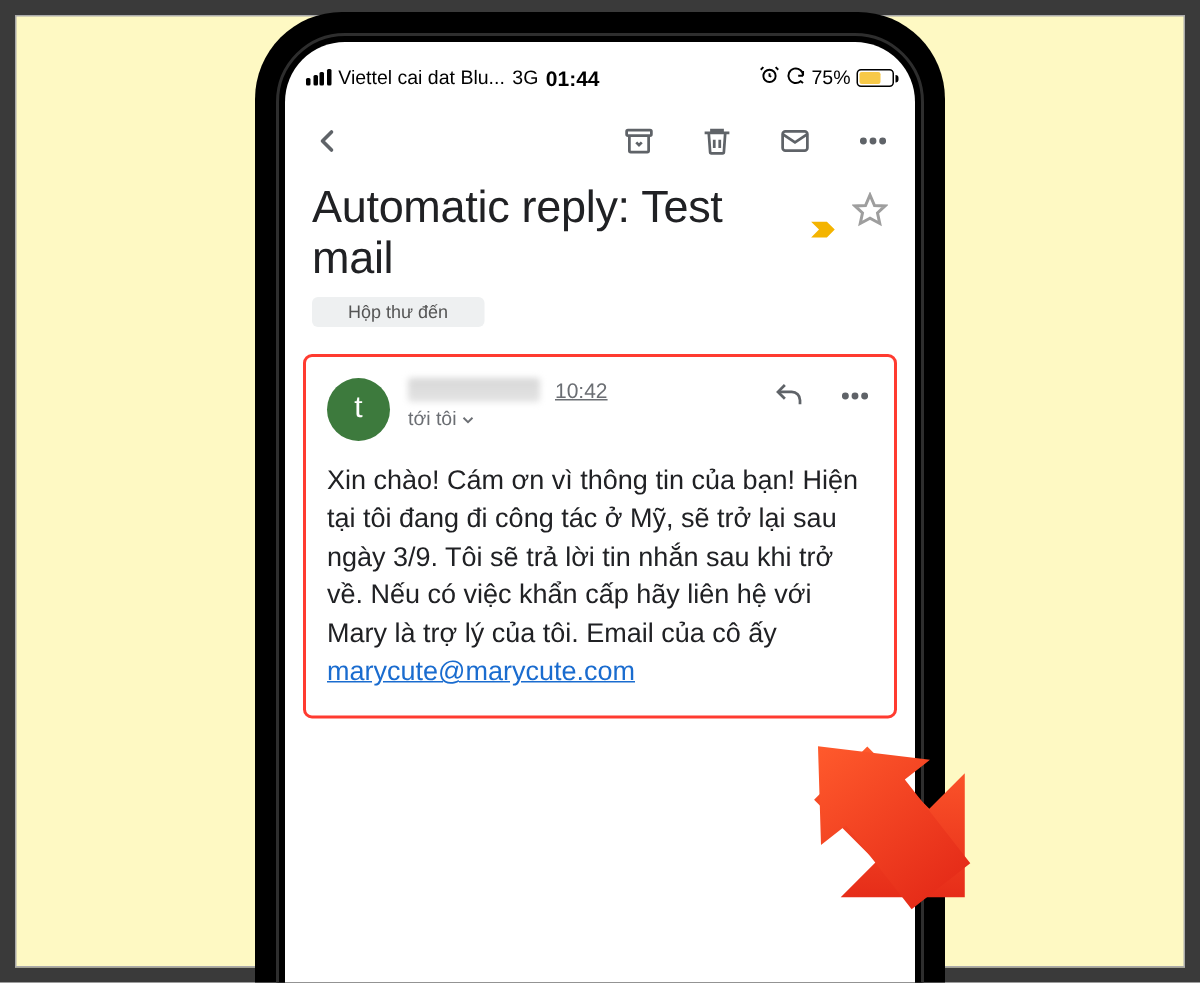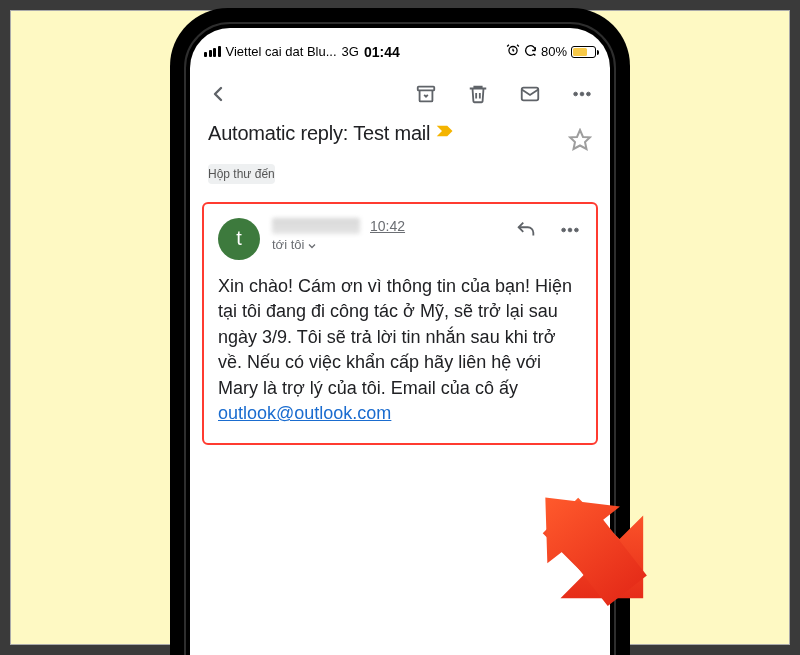--- a/index.html
+++ b/index.html
@@ -85,29 +85,29 @@
     .icon-btn svg { stroke: #5f6368; }
     
     .subject-row {
       padding: 0 18px 4px 18px;
       display: flex;
       align-items: flex-start;
       justify-content: space-between;
       gap: 10px;
     }
     .subject-line { display: flex; align-items: center; gap: 6px; }
-    .subject-text { font-size: 20px; color: #202124; letter-spacing: -0.2px; }
+    .subject-text { font-size: 30px; color: #202124; letter-spacing: -0.2px; }
     .important-marker { width: 18px; height: 14px; }
     .star-btn { cursor: pointer; margin-top: 6px; }
     .label-chip {
       display: inline-block;
       background: #eef0f1;
       color: #555;
       font-size: 12px;
-      padding: 3px 0;
+      padding: 3px 24px;
       border-radius: 4px;
       margin: 4px 0 0 18px;
     }
     
     .message-area { padding: 18px 12px 0 12px; }
     .msg-card {
       border: 2px solid #ff3b30;
       border-radius: 6px;
       padding: 14px 14px 16px 14px;
     }
@@ -171,21 +171,21 @@
               <svg width="14" height="14" viewBox="0 0 24 24" fill="none" stroke="#000" stroke-width="2.2">
                   <circle cx="12" cy="13" r="7"></circle>
                   <path d="M12 10v3l2 1M5 3L2 6M19 3l3 3"></path>
                 </svg>
             </span>
             <span>
               <svg width="13" height="13" viewBox="0 0 24 24" fill="none" stroke="#000" stroke-width="2.4">
                   <path d="M21 12a9 9 0 10-3 6.7L21 21M21 12V6M21 12h-6"></path>
                 </svg>
             </span>
-            <span class="batt-pct">80%</span>
+            <span class="batt-pct">75%</span>
             <div class="battery-box">
               <div class="battery-fill" style="width:65%"></div>
               <div class="battery-cap"></div>
             </div>
           </div>
         </div>
 
         
         <div class="toolbar">
           <div class="tb-left">
@@ -270,21 +270,21 @@
                       <circle cx="5" cy="12" r="2"></circle>
                       <circle cx="12" cy="12" r="2"></circle>
                       <circle cx="19" cy="12" r="2"></circle>
                     </svg>
                 </div>
               </div>
             </div>
             <div class="msg-body">
               <span>Xin chào! Cám ơn vì thông tin của bạn! Hiện tại tôi đang đi công tác ở Mỹ, sẽ trở lại sau ngày 3/9. Tôi sẽ trả lời tin nhắn sau khi trở về. Nếu có việc khẩn cấp hãy liên hệ với Mary là trợ lý của tôi. Email của cô ấy</span>
               <br>
-              <a class="msg-link">outlook@outlook.com</a>
+              <a class="msg-link">marycute@marycute.com</a>
             </div>
           </div>
         </div>
 
       </div>
     </div>
   </div>
 </div>
 
 <svg class="arrow" width="120" height="130" viewBox="0 0 100 110">

